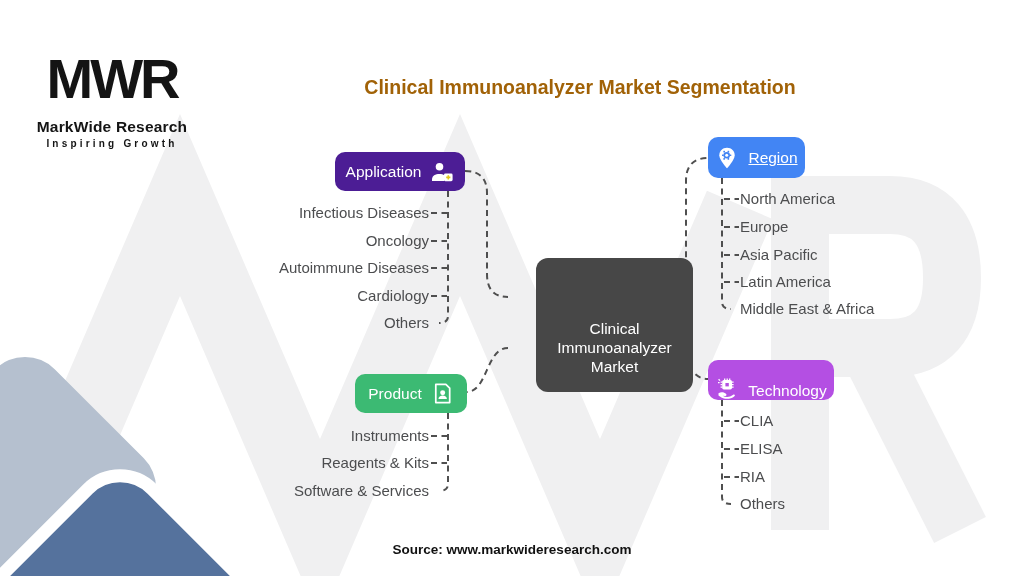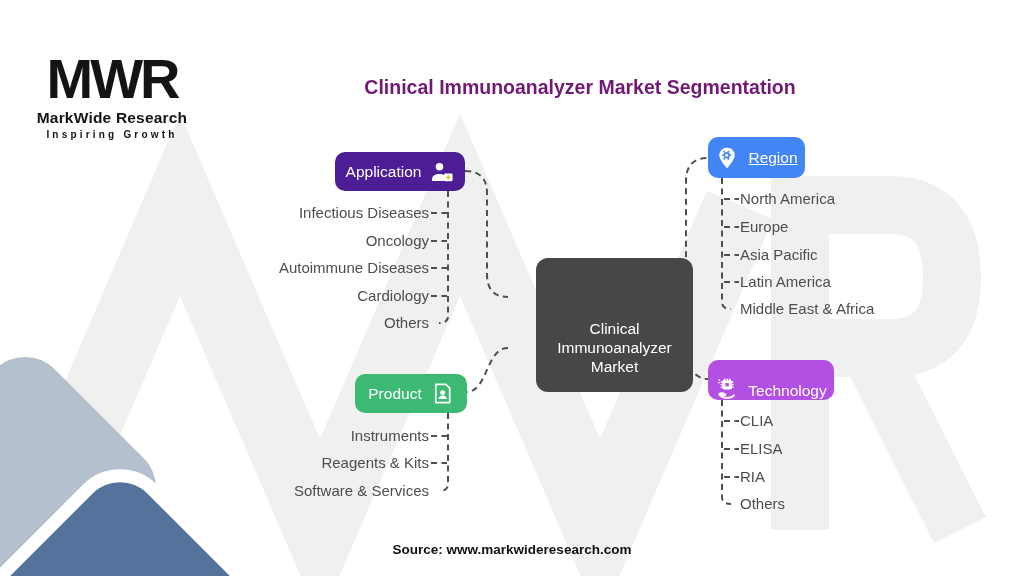--- a/index.html
+++ b/index.html
@@ -10,26 +10,26 @@
   .watermark-svg{position:absolute;left:0;top:0;z-index:0;}
   .corner-shape{position:absolute;z-index:1;}
   .shape-light{width:210px;height:210px;background:#b5c0cf;border-radius:42px;
                left:-80px;top:383px;transform:rotate(45deg);}
   .shape-dark{width:260px;height:260px;background:#55729d;border-radius:52px;
               border:13px solid #ffffff;left:-23px;top:507px;transform:rotate(45deg);}
 
   
   .logo{position:absolute;left:33px;top:30px;z-index:3;width:158px;text-align:center;color:#141414;}
   .logo-acronym{font-size:56px;font-weight:700;letter-spacing:-3px;line-height:58px;margin-top:20px;}
-  .logo-name{font-size:15.5px;font-weight:700;letter-spacing:0.2px;margin-top:1px;}
+  .logo-name{font-size:15.5px;font-weight:700;letter-spacing:0.2px;margin-top:10px;}
   .logo-tagline{font-size:10px;font-weight:700;letter-spacing:3.2px;margin-top:2px;}
 
   
   .title{position:absolute;left:136px;top:76px;width:888px;text-align:center;z-index:3;
-         font-size:19.5px;font-weight:700;color:#701a75;}
+         font-size:19.5px;font-weight:700;color:#a16207;}
 
   
   .connector-svg{position:absolute;left:0;top:0;z-index:2;pointer-events:none;}
 
   
   .node{position:absolute;z-index:3;display:flex;align-items:center;justify-content:center;
         gap:9px;border-radius:10px;color:#ffffff;font-size:15.5px;font-weight:400;}
   .node .icon{display:flex;align-items:center;justify-content:center;}
   .node-application{left:335px;top:152px;width:130px;height:39px;background:#4c1d95;}
   .node-product{left:355px;top:374px;width:112px;height:39px;background:#3cba73;}

